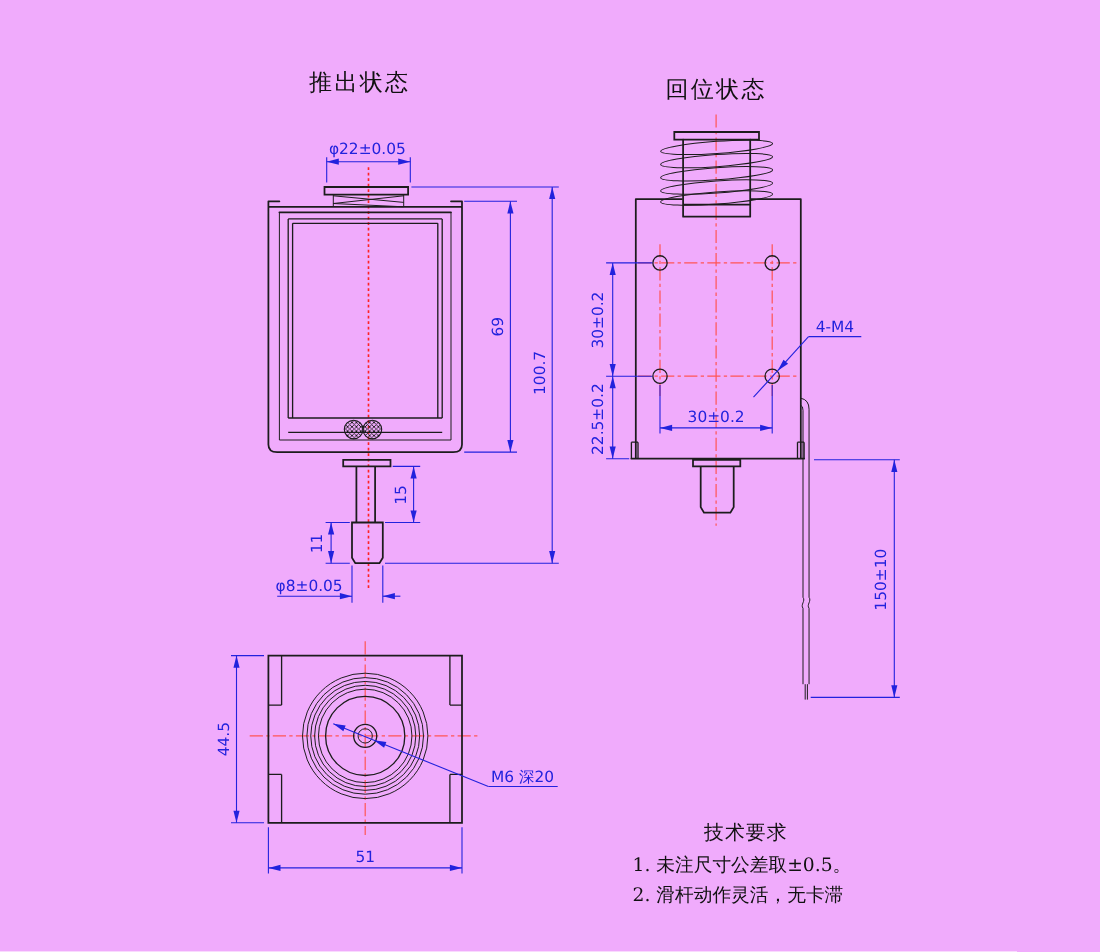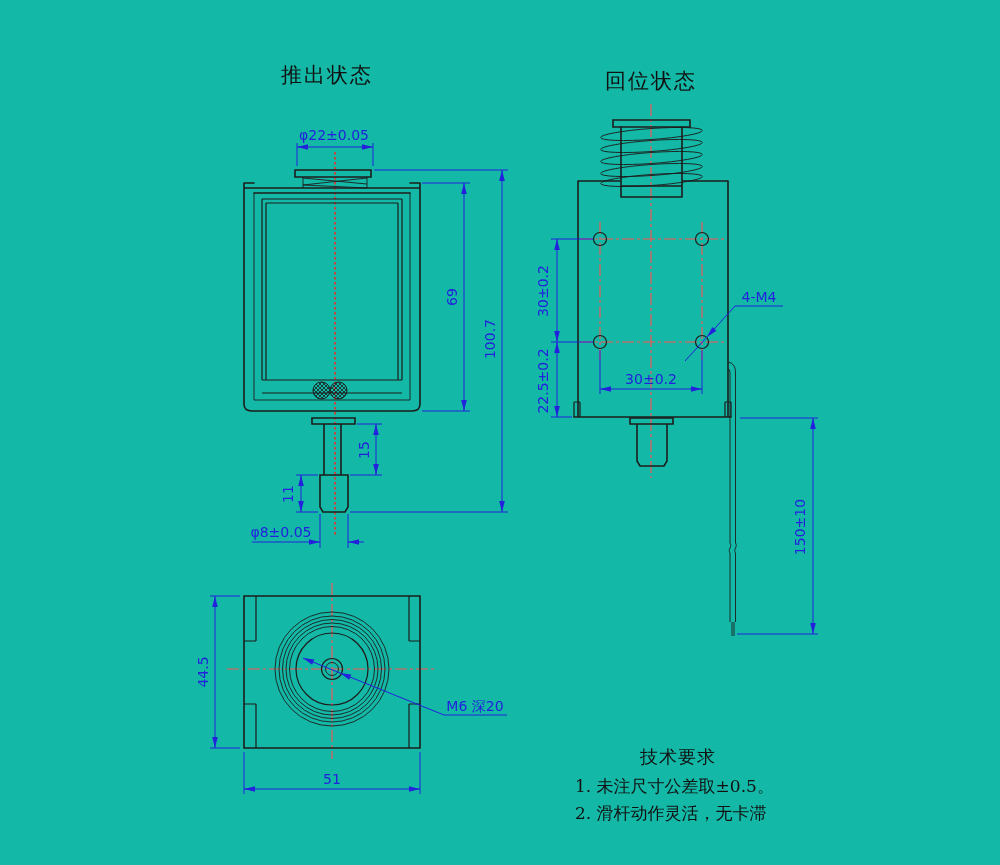--- a/index.html
+++ b/index.html
@@ -1,16 +1,16 @@
 <!DOCTYPE html>
 <html><head>
 <meta charset="utf-8">
 <style>
   html,body{margin:0;padding:0;background:#ffffff;}
-  .stage{width:1000px;height:865px;position:relative;background:#14b8a6;overflow:hidden;}
+  .stage{width:1000px;height:865px;position:relative;background:#f0abfc;overflow:hidden;}
   svg{display:block;}
   
   .ol{stroke:#1c1c1c;stroke-width:1.6;fill:none;stroke-linecap:round;}
   .ml{stroke:#1c1c1c;stroke-width:1.2;fill:none;}
   .tl{stroke:#1c1c1c;stroke-width:0.9;fill:none;}
   .dim{stroke:#2222dd;stroke-width:1;fill:none;}
   .cl-dot{stroke:#ff2222;stroke-width:1.5;fill:none;stroke-dasharray:2.5 2.5;}
   .cl-dash{stroke:#ff5555;stroke-width:1.1;fill:none;stroke-dasharray:12 3 3 3;}
   .dtxt{fill:#2222dd;font:14px "DejaVu Sans","Liberation Sans",sans-serif;}
   .ttl{fill:#111;font:21px "DejaVu Serif","Liberation Serif",serif;letter-spacing:2px;}

